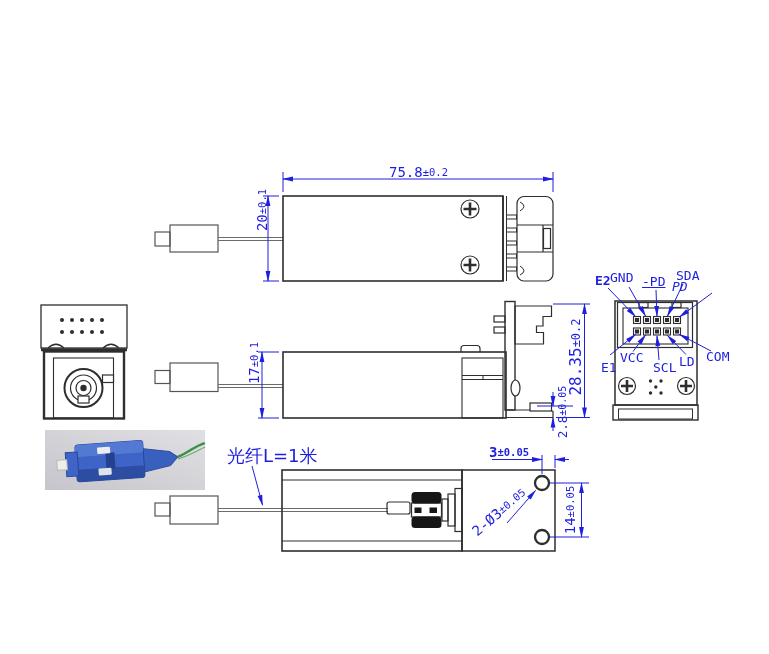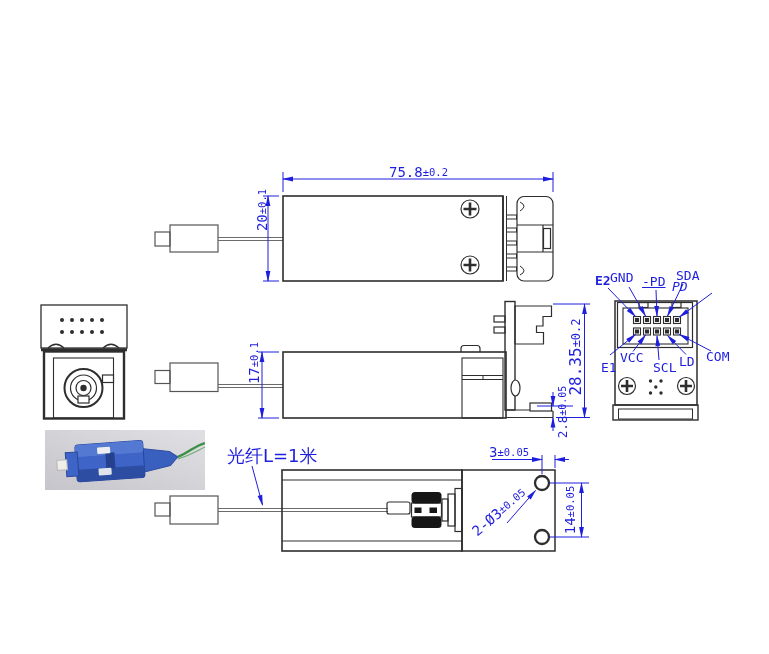--- a/index.html
+++ b/index.html
@@ -264,21 +264,21 @@
   <span class="dim" style="left:389px;top:164px;"><span class="v">75.8</span><span class="t">±0.2</span></span>
 
   <span class="dim vtext" style="left:262px;top:210px;"><span class="v">20</span><span class="t">±0.1</span></span>
 
   <span class="dim vtext" style="left:254px;top:363px;"><span class="v">17</span><span class="t">±0.1</span></span>
 
   <span class="dim big vtext" style="left:576px;top:357px;"><span class="v">28.35</span><span class="t">±0.2</span></span>
 
   <span class="dim small vtext" style="left:562px;top:412px;"><span class="v">2.8</span><span class="t">±0.05</span></span>
 
-  <span class="dim" style="left:489px;top:444px;"><span class="v">3</span><span class="t">±0.05</span></span>
+  <span class="dim" style="left:489px;top:444px;font-weight:bold;"><span class="v">3</span><span class="t">±0.05</span></span>
 
   <span class="dim dtext" style="left:499px;top:512px;"><span class="v">2-Ø3</span><span class="t">±0.05</span></span>
 
   <span class="dim vtext" style="left:570px;top:510px;"><span class="v">14</span><span class="t">±0.05</span></span>
 
   <span class="dim cjk" style="left:227px;top:447px;">光纤L=1米</span>
 
   <span class="pinlbl" style="left:595px;top:274px;font-weight:bold;">E2</span>
   <span class="pinlbl" style="left:602px;top:271px;margin-left:8px;">GND</span>
   <span class="pinlbl" style="left:642px;top:275px;text-decoration:underline;">-PD</span>

